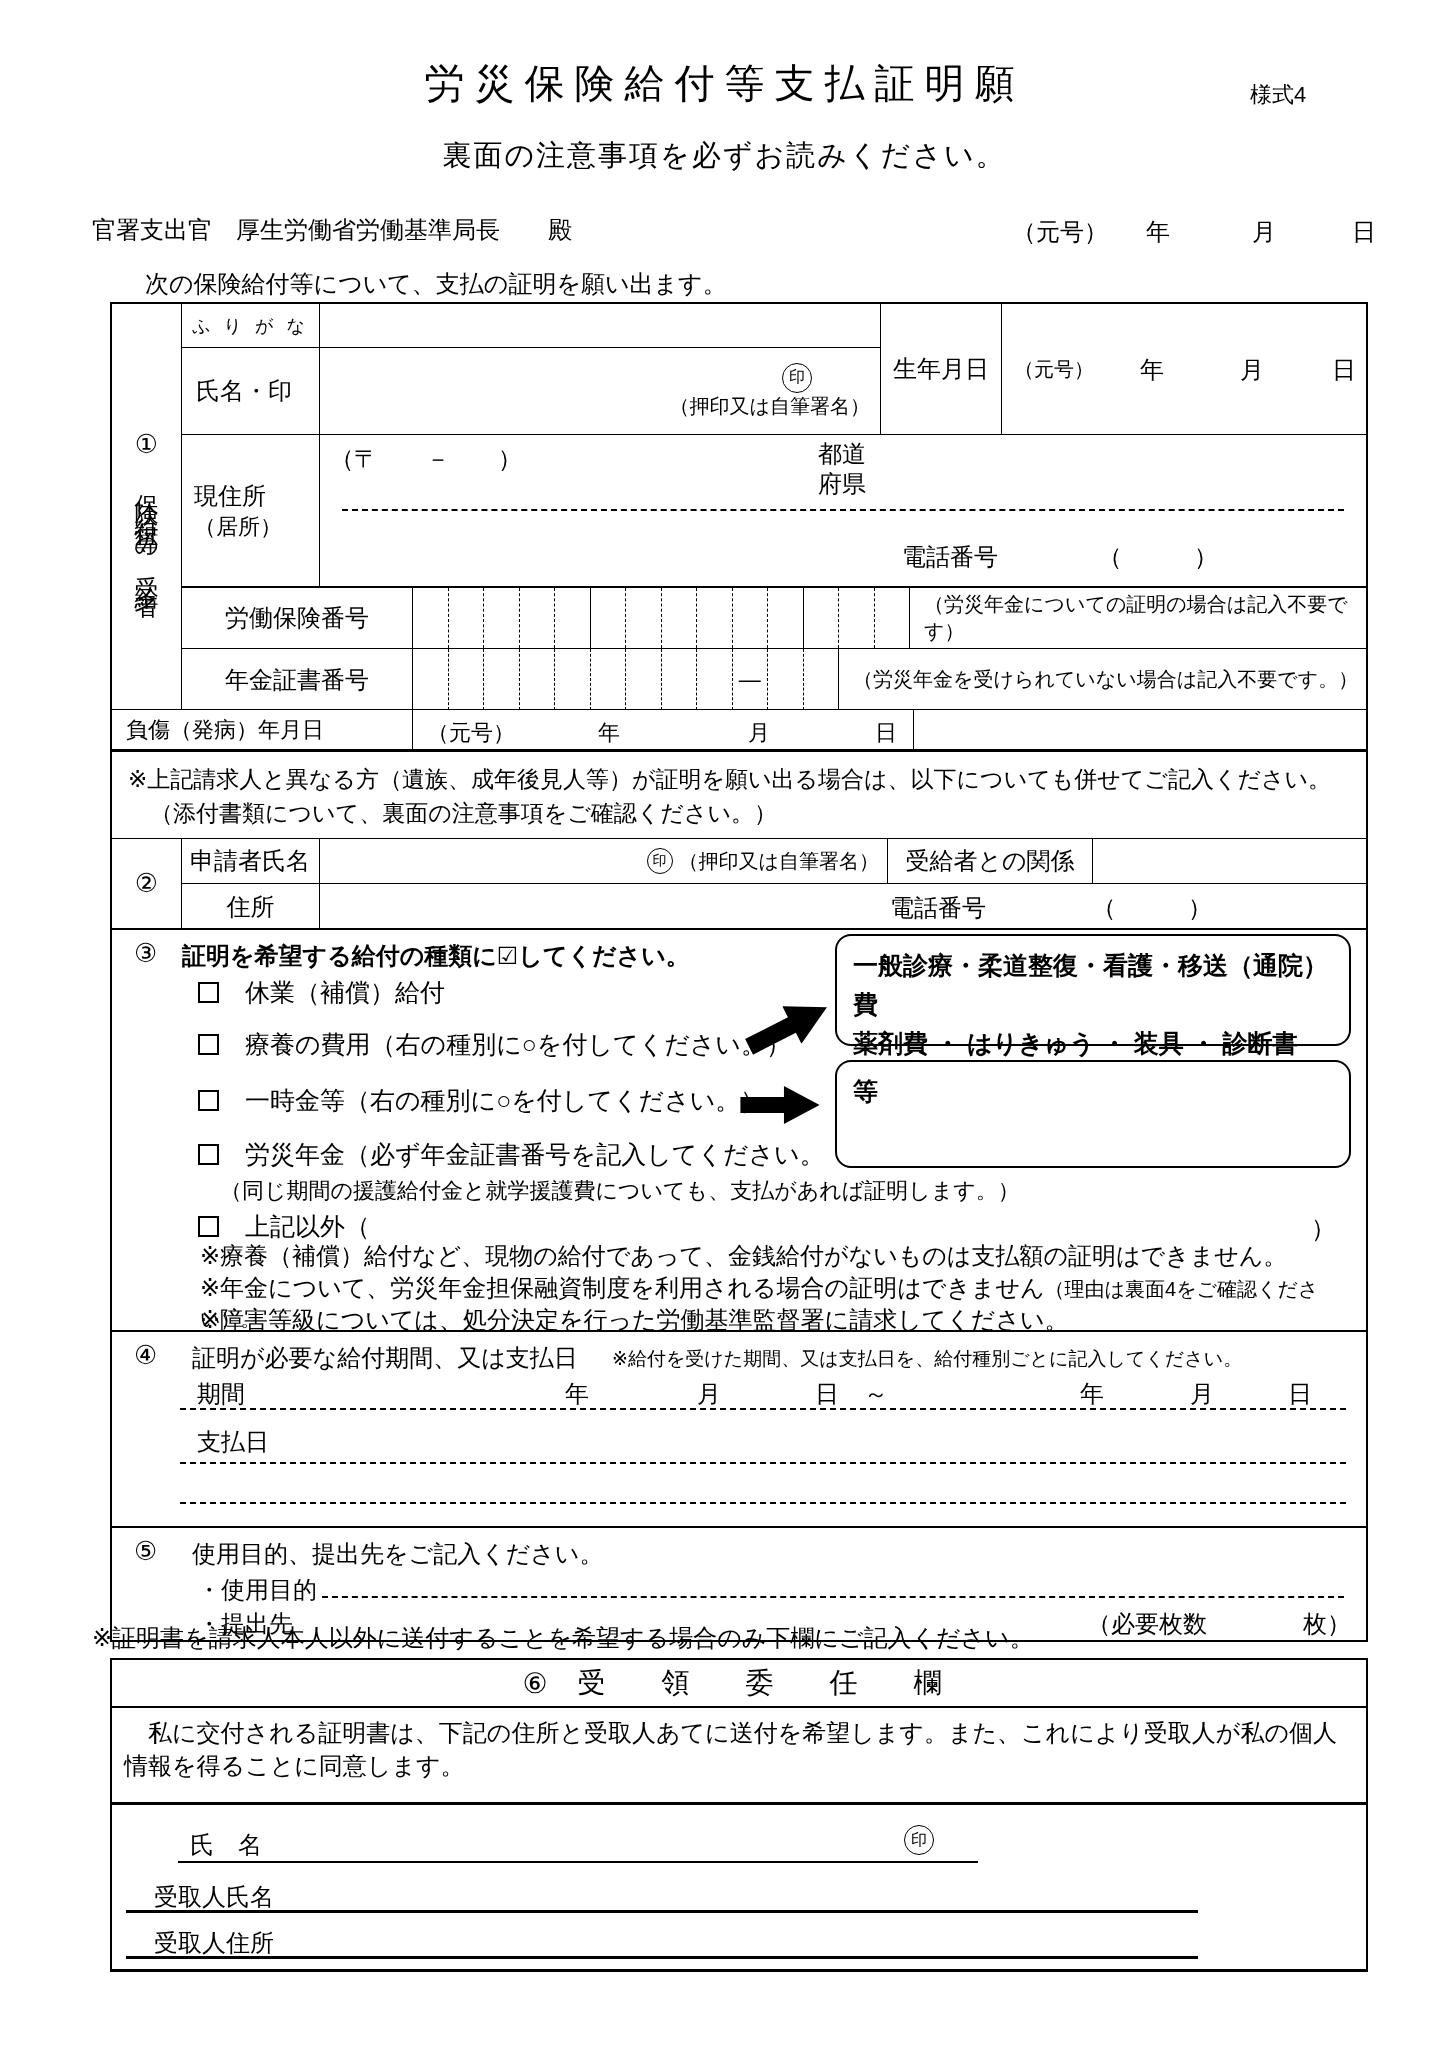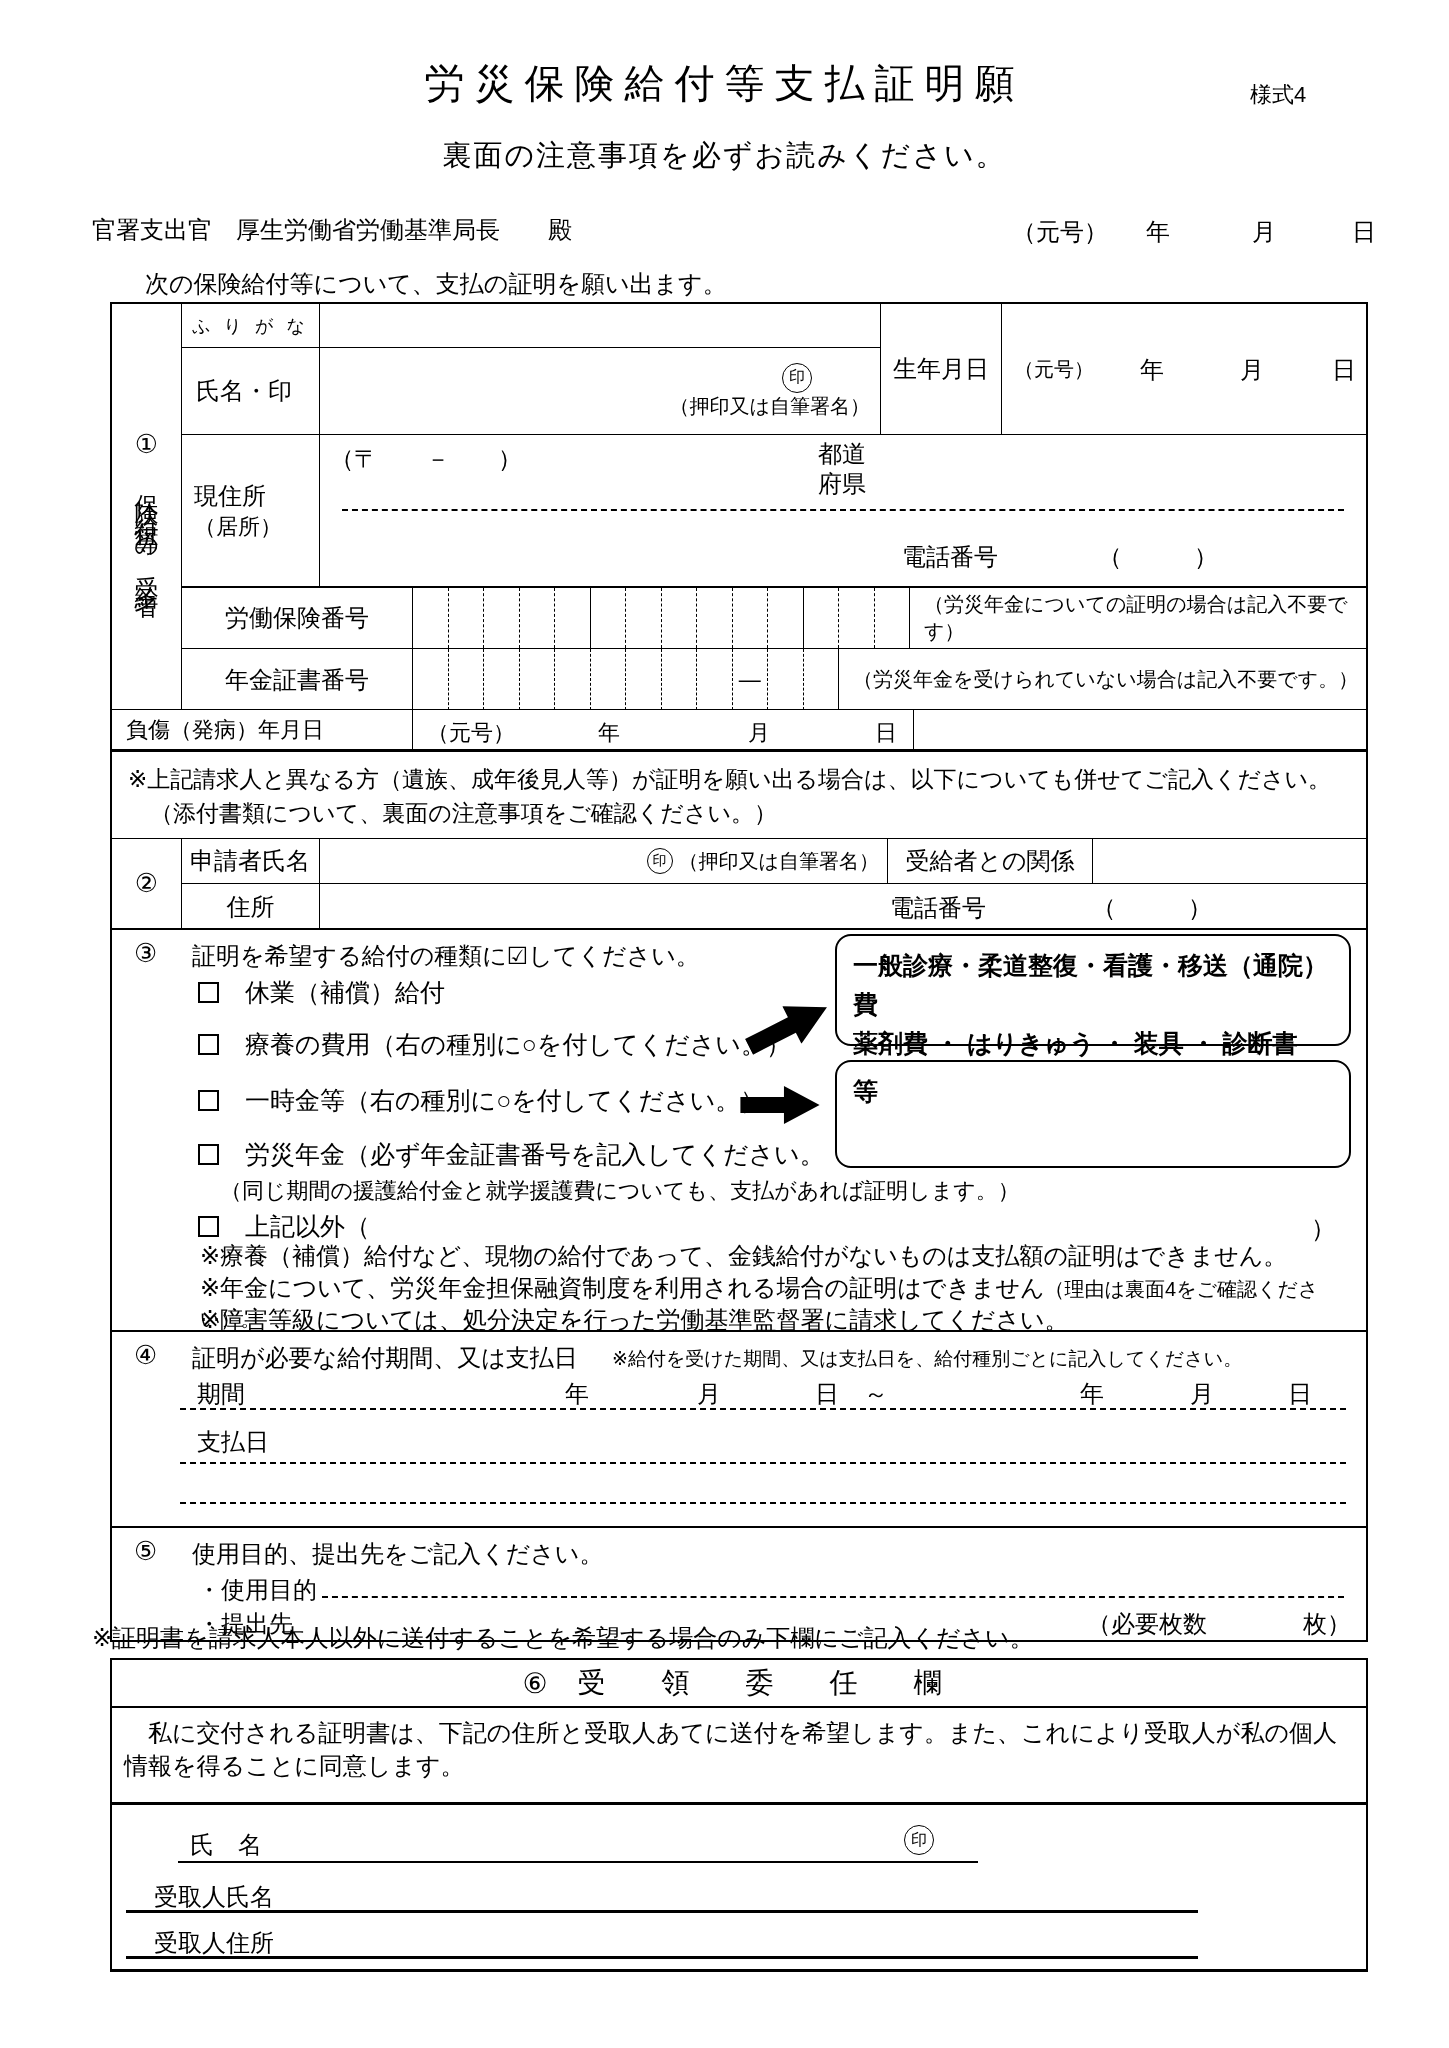--- a/index.html
+++ b/index.html
@@ -180,21 +180,21 @@
           <div style="flex:1;position:relative;">
             <span class="abs f24" style="left:570px;top:8px;">電話番号</span>
             <span class="abs f24" style="left:772px;top:8px;">（　　　）</span>
           </div>
         </div>
       </div>
     </div>
 
     <div class="bT2 bB2" style="height:404px;position:relative;">
       <span class="abs f26" style="left:22px;top:8px;">③</span>
-      <span class="abs f24" style="left:80px;top:10px;">証明を希望する給付の種類に☑してください。</span>
+      <span class="abs f24" style="left:70px;top:10px;font-weight:bold;">証明を希望する給付の種類に☑してください。</span>
 
       <div class="item" style="left:86px;top:46px;">
         <span class="cb"></span>
         <span>休業（補償）給付</span>
       </div>
       <div class="item" style="left:86px;top:98px;">
         <span class="cb"></span>
         <span>療養の費用（右の種別に○を付してください。）</span>
       </div>
       <div class="item" style="left:86px;top:154px;">

